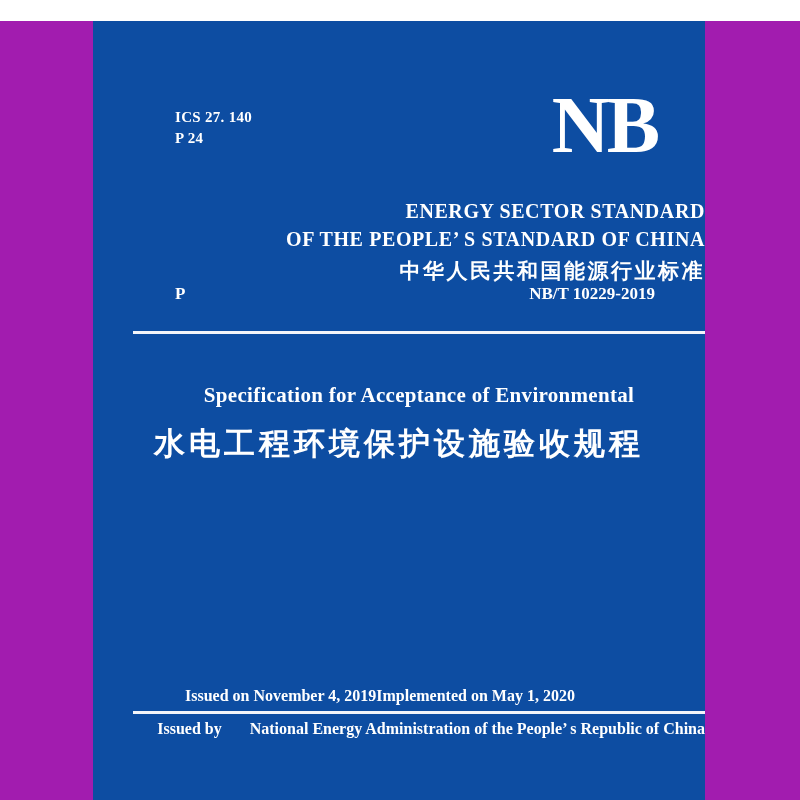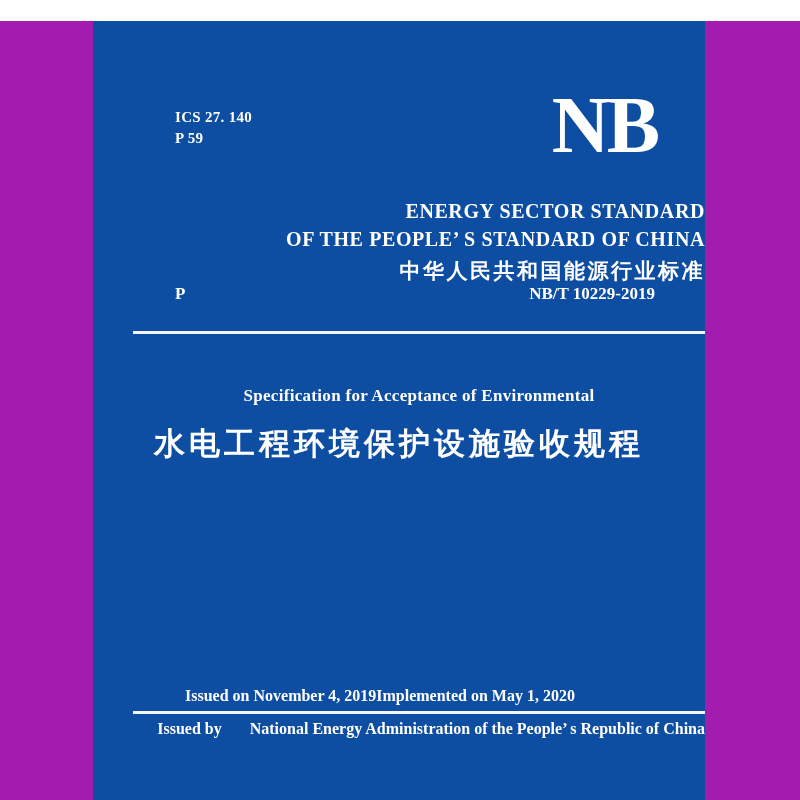--- a/index.html
+++ b/index.html
@@ -86,21 +86,21 @@
   .rule-top { top: 310px; }
   .rule-bottom { top: 690px; }
   .title-block {
     position: absolute;
     top: 357px;
     left: 0;
     width: 100%;
     text-align: center;
   }
   .title-en {
-    font-size: 17px;
+    font-size: 21px;
     font-weight: bold;
     line-height: 35px;
     letter-spacing: 0.3px;
     padding-left: 40px;
   }
   .title-zh {
     margin-top: 10px;
     font-family: "Liberation Sans", "DejaVu Sans", sans-serif;
     font-size: 31px;
     font-weight: bold;
@@ -130,21 +130,21 @@
   }
 </style>
 </head>
 <body>
 
 <div class="page">
   <div class="cover">
 
     <div class="ics-block">
       <div>ICS 27. 140</div>
-      <div>P 59</div>
+      <div>P 24</div>
     </div>
 
     <div class="nb-logo">NB</div>
 
     <div class="std-header">
       <div class="en-line">ENERGY SECTOR STANDARD</div>
       <div class="en-line">OF THE PEOPLE’ S STANDARD OF CHINA</div>
       <div class="zh-line">中华人民共和国能源行业标准</div>
     </div>
 

